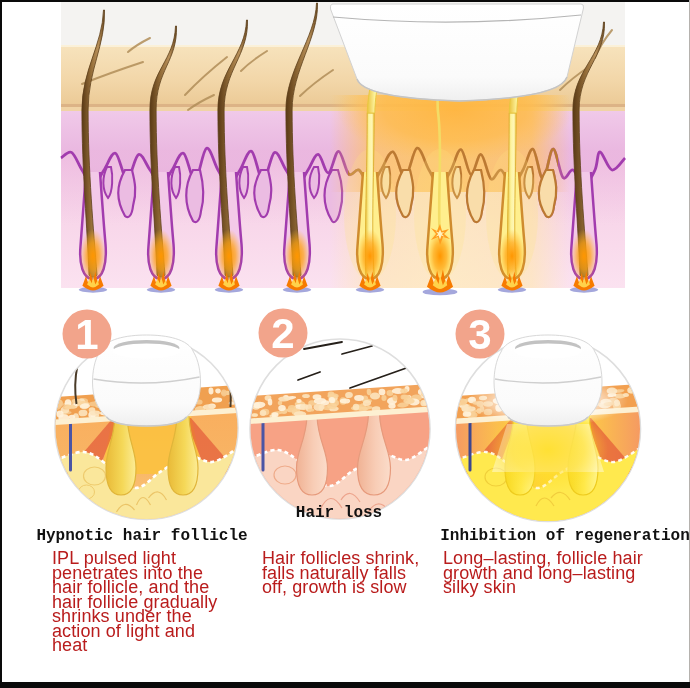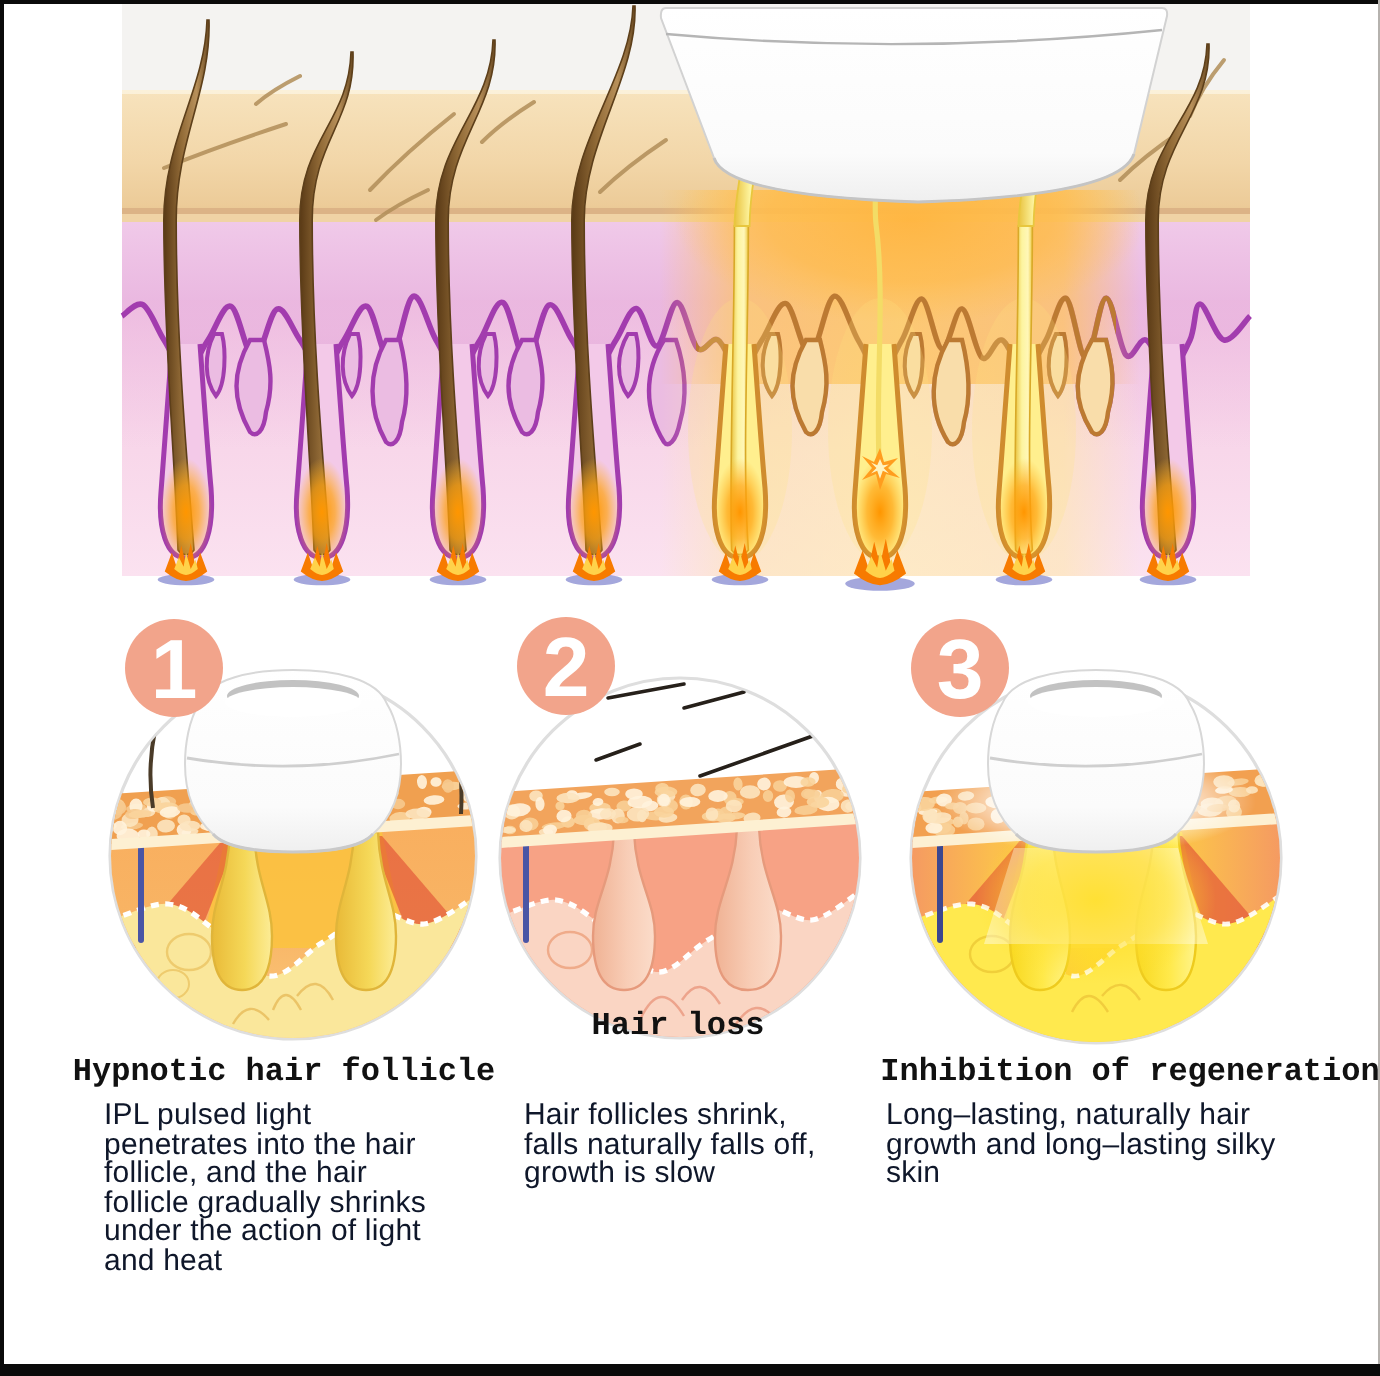--- a/index.html
+++ b/index.html
@@ -4,21 +4,21 @@
 <style>
 html,body{margin:0;padding:0;}
 body{width:690px;height:688px;position:relative;background:#ffffff;overflow:hidden;
  font-family:"Liberation Sans",sans-serif;}
 #frame-top{position:absolute;left:0;top:0;width:690px;height:2px;background:#0a0a0a;z-index:50;}
 #frame-left{position:absolute;left:0;top:0;width:1.5px;height:688px;background:#0a0a0a;z-index:50;}
 #frame-right{position:absolute;right:0;top:0;width:1px;height:688px;background:#b5b2ae;z-index:50;}
 #frame-bottom{position:absolute;left:0;bottom:0;width:690px;height:6px;background:#0a0a0a;z-index:50;}
 svg{position:absolute;left:0;top:0;}
 .h{position:absolute;font-weight:bold;font-size:16px;color:#111;white-space:nowrap;transform:translateX(-50%);letter-spacing:0px;font-family:Liberation Mono, monospace;}
-.p{position:absolute;font-size:15px;line-height:14.5px;color:#0f172a;letter-spacing:0.1px;}
+.p{position:absolute;font-size:18px;line-height:14.5px;color:#b91c1c;letter-spacing:0.1px;}
 </style>
 </head>
 <body>
 <div id="frame-top"></div>
 <div id="frame-left"></div>
 <div id="frame-right"></div>
 <div id="frame-bottom"></div>
 <svg width="690" height="688" viewBox="0 0 690 688">
 <defs>
 <linearGradient id="beige" x1="0" y1="0" x2="0" y2="1">
@@ -606,13 +606,13 @@
 <text x="283" y="348" font-family="Liberation Sans,sans-serif" font-size="42" font-weight="bold" fill="#ffffff" text-anchor="middle">2</text>
 <circle cx="480" cy="334" r="24.5" fill="#f2a48b"></circle>
 <text x="480" y="349" font-family="Liberation Sans,sans-serif" font-size="42" font-weight="bold" fill="#ffffff" text-anchor="middle">3</text>
 
 </svg>
 <div class="h" style="left:142px;top:527px;">Hypnotic hair follicle</div>
 <div class="h" style="left:339px;top:504px;">Hair loss</div>
 <div class="h" style="left:549px;top:527px;padding-left:32px;">Inhibition of regeneration</div>
 <div class="p" style="left:52px;top:551px;width:176px;">IPL pulsed light penetrates into the hair follicle, and the hair follicle gradually shrinks under the action of light and heat</div>
 <div class="p" style="left:262px;top:551px;width:160px;">Hair follicles shrink, falls naturally falls off, growth is slow</div>
-<div class="p" style="left:443px;top:551px;width:215px;">Long–lasting, naturally hair growth and long–lasting silky skin</div>
+<div class="p" style="left:443px;top:551px;width:215px;">Long–lasting, follicle hair growth and long–lasting silky skin</div>
 
 </body></html>

